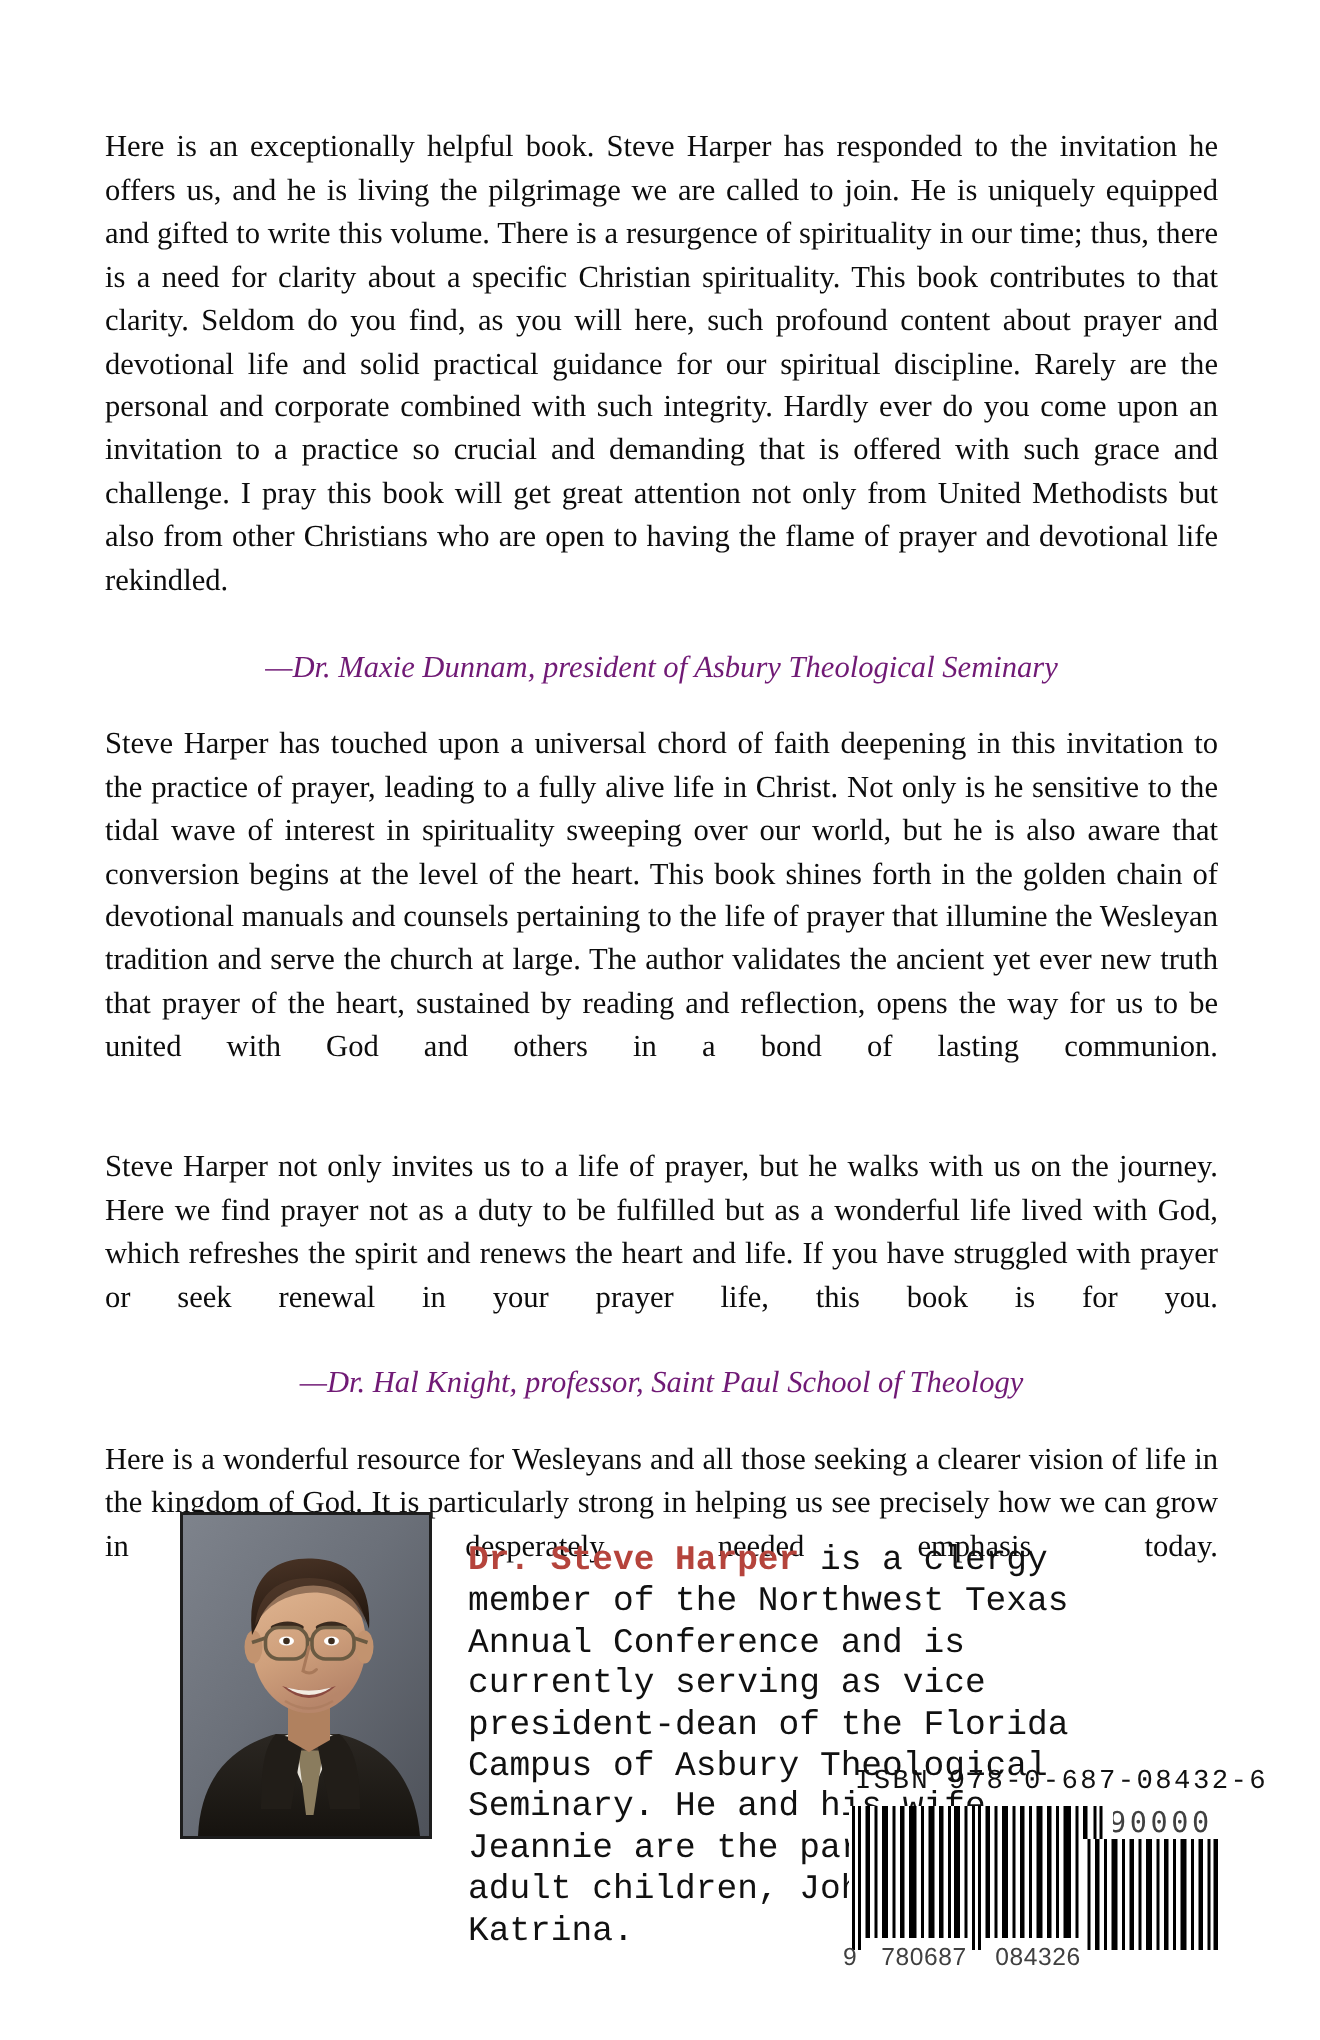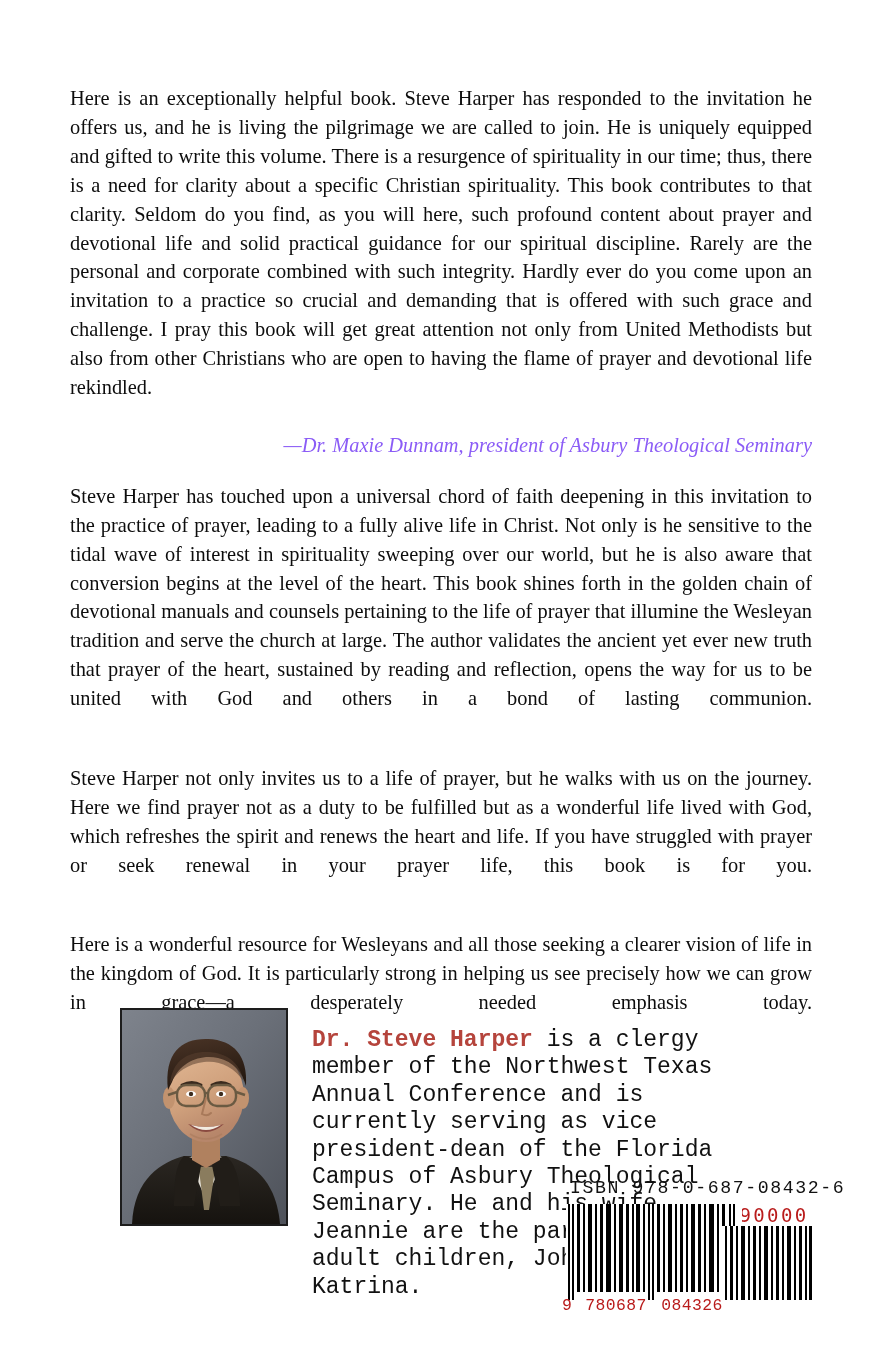--- a/index.html
+++ b/index.html
@@ -52,22 +52,22 @@
     display: inline-block;
     width: 100%;
   }
 
   .blurb-attrib {
     margin: 0;
     font-family: "Liberation Serif", "DejaVu Serif", serif;
     font-style: italic;
     font-size: 20.4px;
     line-height: 28.9px;
-    text-align: right;
-    color: #8b5cf6;
+    text-align: center;
+    color: #701a75;
   }
   .blurb-attrib .roman {
     font-style: normal;
   }
 
   
   .author-section {
     position: absolute;
     left: 70px;
     top: 1005px;
@@ -171,32 +171,32 @@
 
   .addon-digits {
     position: absolute;
     left: 172px;
     top: 26px;
     width: 92px;
     text-align: center;
     font-family: "DejaVu Sans Mono", "Liberation Mono", monospace;
     font-size: 19px;
     letter-spacing: 2.4px;
-    color: #b91c1c;
+    color: #404040;
   }
 
   .ean-digits {
     position: absolute;
     left: 6px;
     top: 118px;
     width: 186px;
-    font-family: Liberation Mono, monospace;
+    font-family: Liberation Sans, sans-serif;
     font-size: 16.4px;
     letter-spacing: 0.4px;
-    color: #b91c1c;
+    color: #404040;
     white-space: nowrap;
   }
   .ean-digits .grp {
     display: inline-block;
   }
   .ean-digits .g1 { width: 16px; }
   .ean-digits .g2 { width: 76px; text-align: center; }
   .ean-digits .g3 { width: 76px; text-align: center; }
 </style>
 </head>
@@ -210,20 +210,21 @@
       <p class="blurb-text">Here is an exceptionally helpful book. Steve Harper has responded to the invitation he offers us, and he is living the pilgrimage we are called to join. He is uniquely equipped and gifted to write this volume. There is a resurgence of spirituality in our time; thus, there is a need for clarity about a specific Christian spirituality. This book contributes to that clarity. Seldom do you find, as you will here, such profound content about prayer and devotional life and solid practical guidance for our spiritual discipline. Rarely are the personal and corporate combined with such integrity. Hardly ever do you come upon an invitation to a practice so crucial and demanding that is offered with such grace and challenge. I pray this book will get great attention not only from United Methodists but also from other Christians who are open to having the flame of prayer and devotional life rekindled.</p>
       <p class="blurb-attrib"><span>—Dr. Maxie Dunnam, president of Asbury Theological Seminary</span><span class="roman"></span></p>
     </div>
 
     <div class="blurb">
       <p class="blurb-text">Steve Harper has touched upon a universal chord of faith deepening in this invitation to the practice of prayer, leading to a fully alive life in Christ. Not only is he sensitive to the tidal wave of interest in spirituality sweeping over our world, but he is also aware that conversion begins at the level of the heart. This book shines forth in the golden chain of devotional manuals and counsels pertaining to the life of prayer that illumine the Wesleyan tradition and serve the church at large. The author validates the ancient yet ever new truth that prayer of the heart, sustained by reading and reflection, opens the way for us to be united with God and others in a bond of lasting communion.</p>
     </div>
 
     <div class="blurb">
       <p class="blurb-text">Steve Harper not only invites us to a life of prayer, but he walks with us on the journey. Here we find prayer not as a duty to be fulfilled but as a wonderful life lived with God, which refreshes the spirit and renews the heart and life. If you have struggled with prayer or seek renewal in your prayer life, this book is for you.</p>
+      <p class="blurb-attrib"><span>—Dr. Hal Knight, professor, Saint Paul School of Theology</span><span class="roman"></span></p>
     </div>
 
     <div class="blurb">
       <p class="blurb-text">Here is a wonderful resource for Wesleyans and all those seeking a clearer vision of life in the kingdom of God. It is particularly strong in helping us see precisely how we can grow in grace—a desperately needed emphasis today.</p>
     </div>
 
   </div>
 
   <div class="author-section">
 

